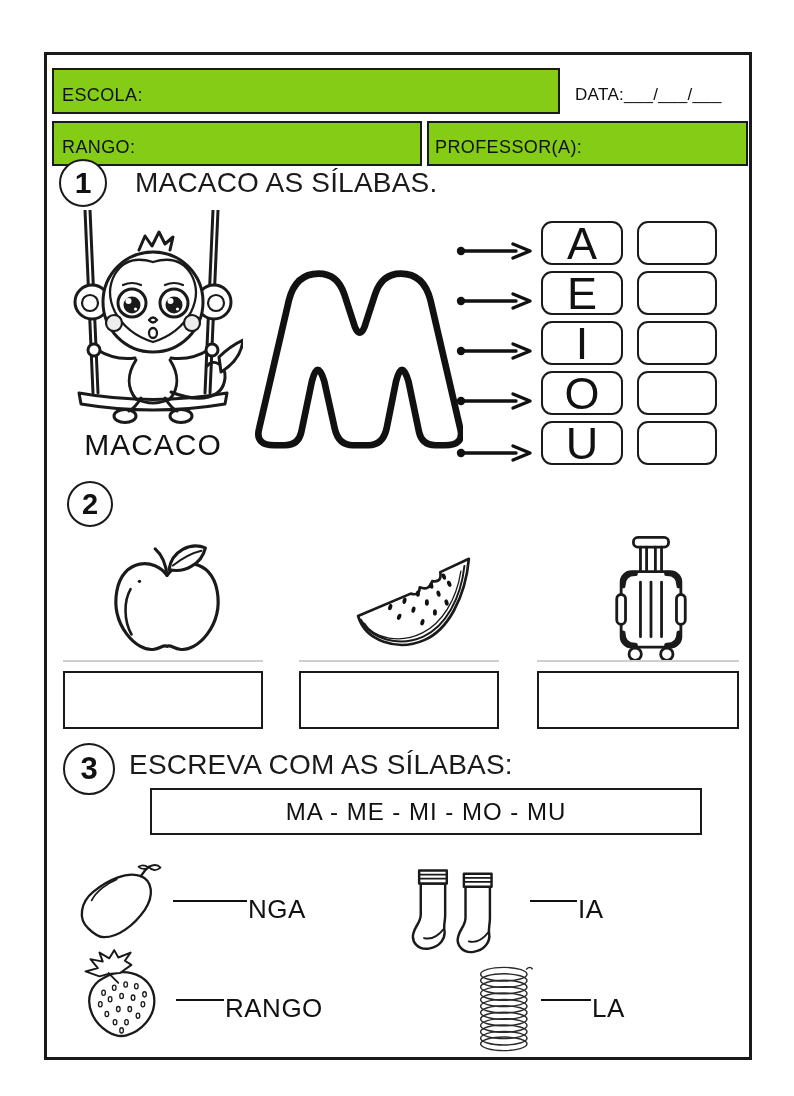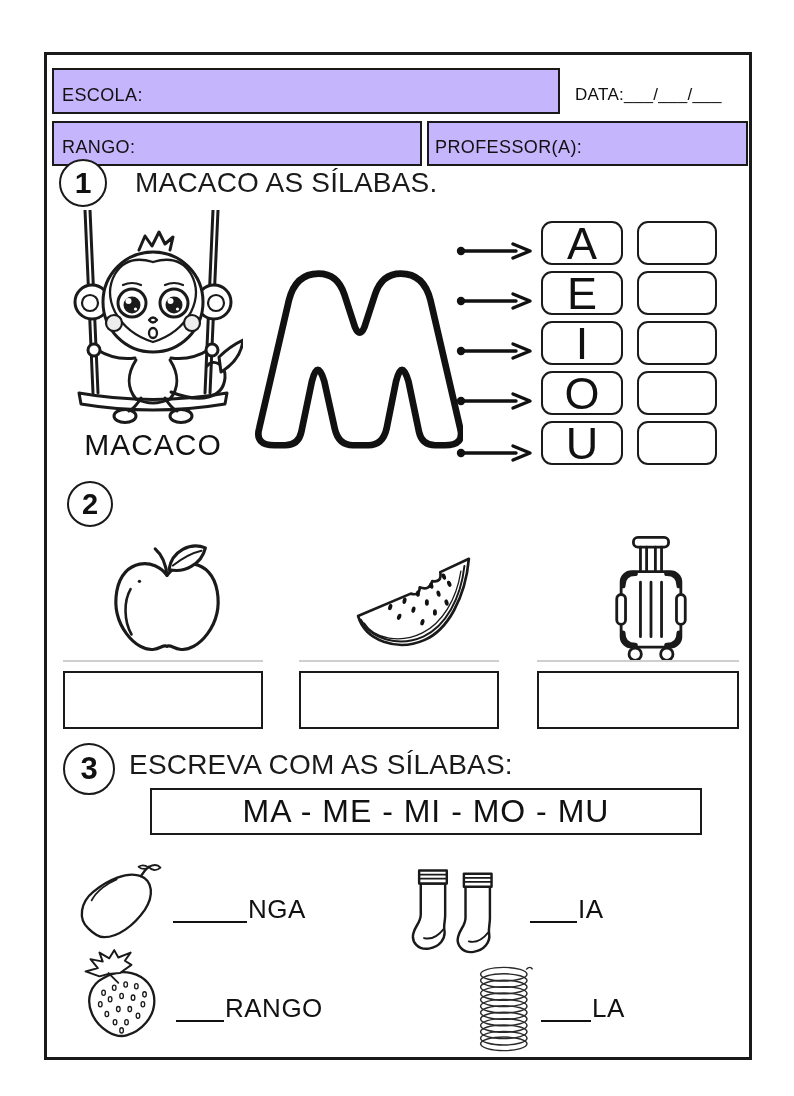--- a/index.html
+++ b/index.html
@@ -2,33 +2,33 @@
 <html><head>
 <meta charset="utf-8">
 <style>
   html,body{margin:0;padding:0;background:#fff;}
   .page{position:relative;width:794px;height:1096px;background:#fff;color:#111;
         font-family:"Liberation Sans",sans-serif;overflow:hidden;}
   .frame{position:absolute;left:44px;top:52px;width:708px;height:1008px;
          border:3px solid #1a1a1a;box-sizing:border-box;}
   .abs{position:absolute;}
   .fieldbox{border:2px solid #1a1a1a;box-sizing:border-box;display:flex;
-            align-items:flex-end;padding:0 0 6px 8px;font-size:18px;letter-spacing:.4px;background:#c4b5fd;}
+            align-items:flex-end;padding:0 0 6px 8px;font-size:18px;letter-spacing:.4px;background:#84cc16;}
   .datefield{font-size:17px;letter-spacing:.3px;}
   .circle{border:2.6px solid #1a1a1a;border-radius:50%;box-sizing:border-box;
           display:flex;align-items:center;justify-content:center;font-weight:bold;background:#fff;}
   .sectitle{font-size:28px;letter-spacing:.2px;white-space:nowrap;color:#1a1a1a;}
   .vowelbox{border:2.6px solid #1a1a1a;border-radius:11px;box-sizing:border-box;background:#fff;
             display:flex;align-items:center;justify-content:center;font-size:45px;line-height:1;}
   .emptybox{border:2.6px solid #1a1a1a;border-radius:11px;box-sizing:border-box;background:#fff;}
   .ansbox{border:2.6px solid #1a1a1a;box-sizing:border-box;background:#fff;}
   .bankbox{border:2.6px solid #1a1a1a;box-sizing:border-box;background:#fff;display:flex;
-           align-items:center;justify-content:center;font-size:32px;letter-spacing:1px;}
+           align-items:center;justify-content:center;font-size:24px;letter-spacing:1px;}
   .caption{font-size:30px;letter-spacing:1px;text-align:center;}
-  .word{display:flex;align-items:flex-end;font-size:26px;letter-spacing:.5px;line-height:1.15;}
+  .word{display:flex;font-size:26px;letter-spacing:.5px;line-height:1.15;}
   .blank-line{display:inline-block;height:5px;border-bottom:2.6px solid #111;margin:0 1px 2px 0;}
   .shadow-line{height:2px;background:#cfcfcf;}
   svg{display:block;}
 </style>
 </head>
 <body>
 
 <div class="page">
   <div class="frame">
 

